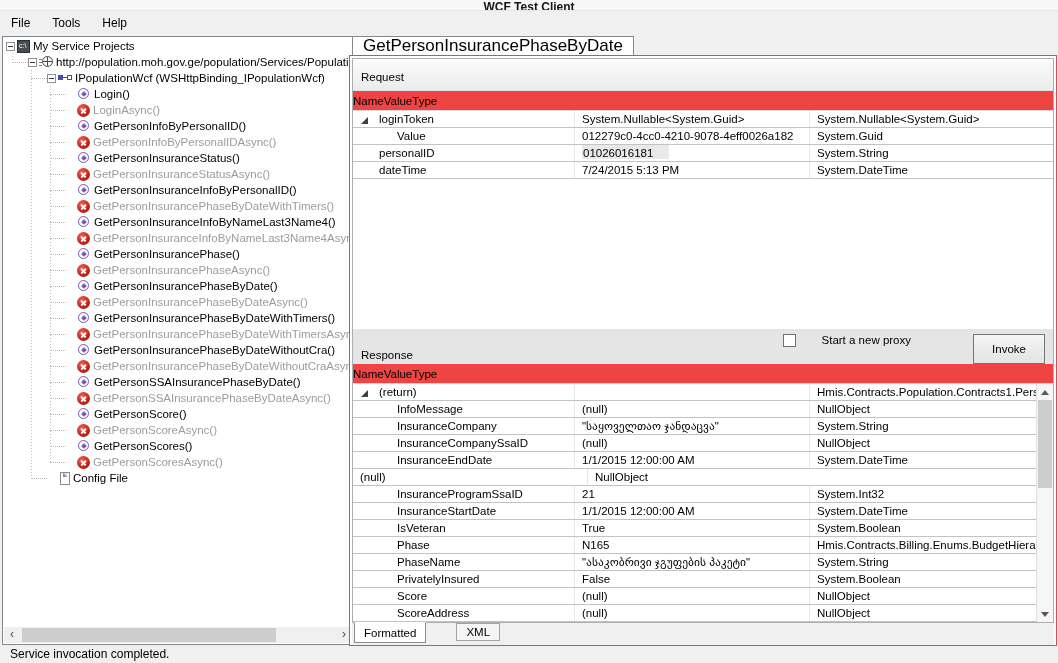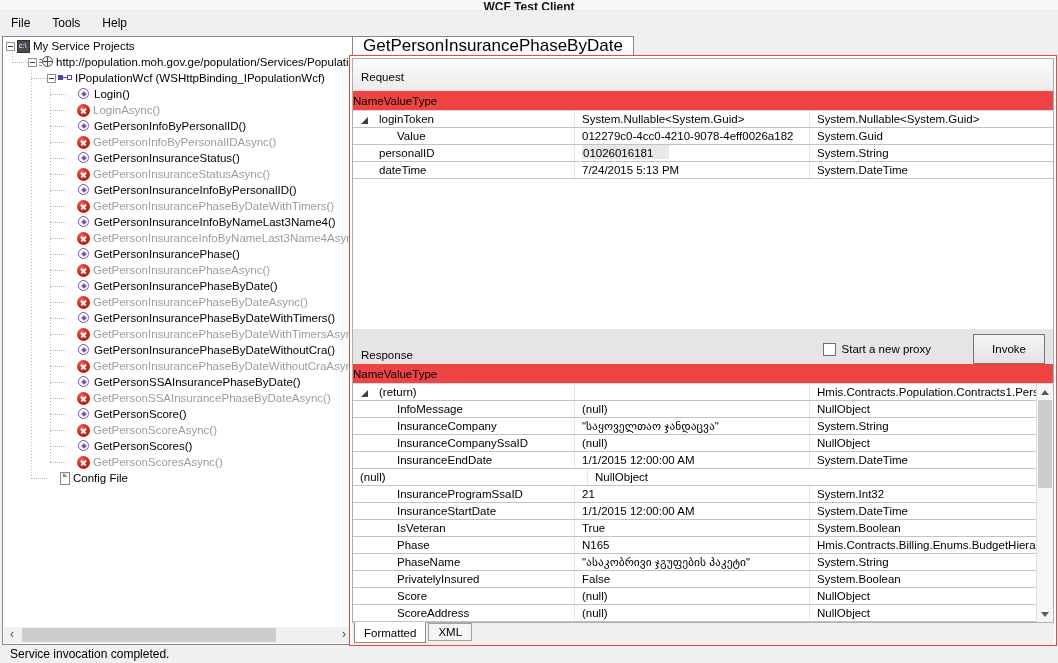--- a/index.html
+++ b/index.html
@@ -56,21 +56,21 @@
   
   #right{position:absolute;left:349px;top:36px;width:708px;height:610px;}
   .tabstrip{height:19px;padding-left:3px;position:relative;}
   .tab{display:inline-block;height:19px;line-height:18px;padding:0 10px;background:#fff;border:1px solid #888;border-bottom:none;font-size:17px;position:relative;z-index:2;box-sizing:border-box;}
   .tabpage{position:absolute;left:0;right:0;top:19px;bottom:0;background:#fff;border:1px solid #ef4444;box-sizing:border-box;padding:2px;}
   .inner{border:1px solid #aeaeae;height:563px;box-sizing:content-box;position:relative;background:#fff;overflow:hidden;}
   .band{height:32px;background:linear-gradient(#fbfbfb,#ececec);position:relative;box-sizing:border-box;border-bottom:1px solid #e2e2e2;}
   .sec-label{position:absolute;left:8px;bottom:7px;font-size:11.5px;}
   .band2{height:35px;background:#e5e5e5;position:relative;box-sizing:border-box;}
   .band2 .sec-label{bottom:3px;}
-  .proxy-row{position:absolute;top:5px;right:8px;display:flex;align-items:center;}
+  .proxy-row{position:absolute;top:5px;right:8px;display:flex;gap:20px;}
   .checkbox{width:13px;height:13px;background:#fff;border:1px solid #707070;box-sizing:border-box;margin-right:6px;}
   .proxy-label{font-size:11.5px;margin-right:42px;}
   .invoke{width:72px;height:30px;font-family:"Liberation Sans","DejaVu Sans",sans-serif;font-size:11.5px;background:linear-gradient(#f5f5f5,#e3e3e3);border:1px solid #747474;}
   
   .grid{position:relative;background:#fff;font-size:11.5px;}
   #request-grid{height:238px;}
   #response-grid{height:258px;}
   .g-head{display:flex;height:20px;line-height:20px;background:#ef4444;border-bottom:1px solid #d8d8d8;box-sizing:border-box;}
   .g-row{display:flex;height:17px;line-height:16px;border-bottom:1px solid #c3c3c3;box-sizing:border-box;}
   .g-cell{box-sizing:border-box;overflow:hidden;white-space:nowrap;}
@@ -82,21 +82,21 @@
   .expanded .exp-arrow{display:block;position:absolute;left:8px;top:6px;width:7px;height:7px;background:#3f3f3f;clip-path:polygon(100% 0,100% 100%,0 100%);}
   .shaded .val{background:#e9e9e9;padding:16px 16px 0 1px;}
   
   .vscroll{position:absolute;right:0;top:20px;bottom:0;width:17px;background:#f6f6f6;border-left:1px solid #e0e0e0;box-sizing:border-box;}
   .vs-btn{position:absolute;left:0;width:16px;height:16px;}
   .vs-up{top:0;} .vs-down{bottom:0;}
   .vs-up::after{content:"";position:absolute;left:4px;top:6px;border:4px solid transparent;border-bottom:5px solid #5a5a5a;border-top:none;}
   .vs-down::after{content:"";position:absolute;left:4px;top:6px;border:4px solid transparent;border-top:5px solid #5a5a5a;border-bottom:none;}
   .vs-thumb{position:absolute;left:1px;top:16px;width:14px;height:88px;background:#cdcdcd;}
   
-  .bottom-tabs{height:22px;display:flex;align-items:flex-start;padding-left:2px;background:#f0f0f0;}
+  .bottom-tabs{height:22px;display:flex;align-items:flex-start;padding-left:2px;background:#f0f0f0;gap:28px;}
   .btab{padding:0 9px;font-size:11.5px;box-sizing:border-box;}
   .btab.selected{height:21px;line-height:20px;background:#fff;border:1px solid #8c8c8c;border-top:1px solid #fff;margin-top:-1px;z-index:2;}
   .btab:not(.selected){height:18px;line-height:16px;background:#f5f5f5;border:1px solid #a3a3a3;margin-left:2px;}
   
   #statusbar{position:absolute;left:8px;top:646px;width:1058px;height:17px;background:#f0f0f0;line-height:17px;}
   #statusbar span{margin-left:2px;}
 </style>
 </head>
 <body>
 

